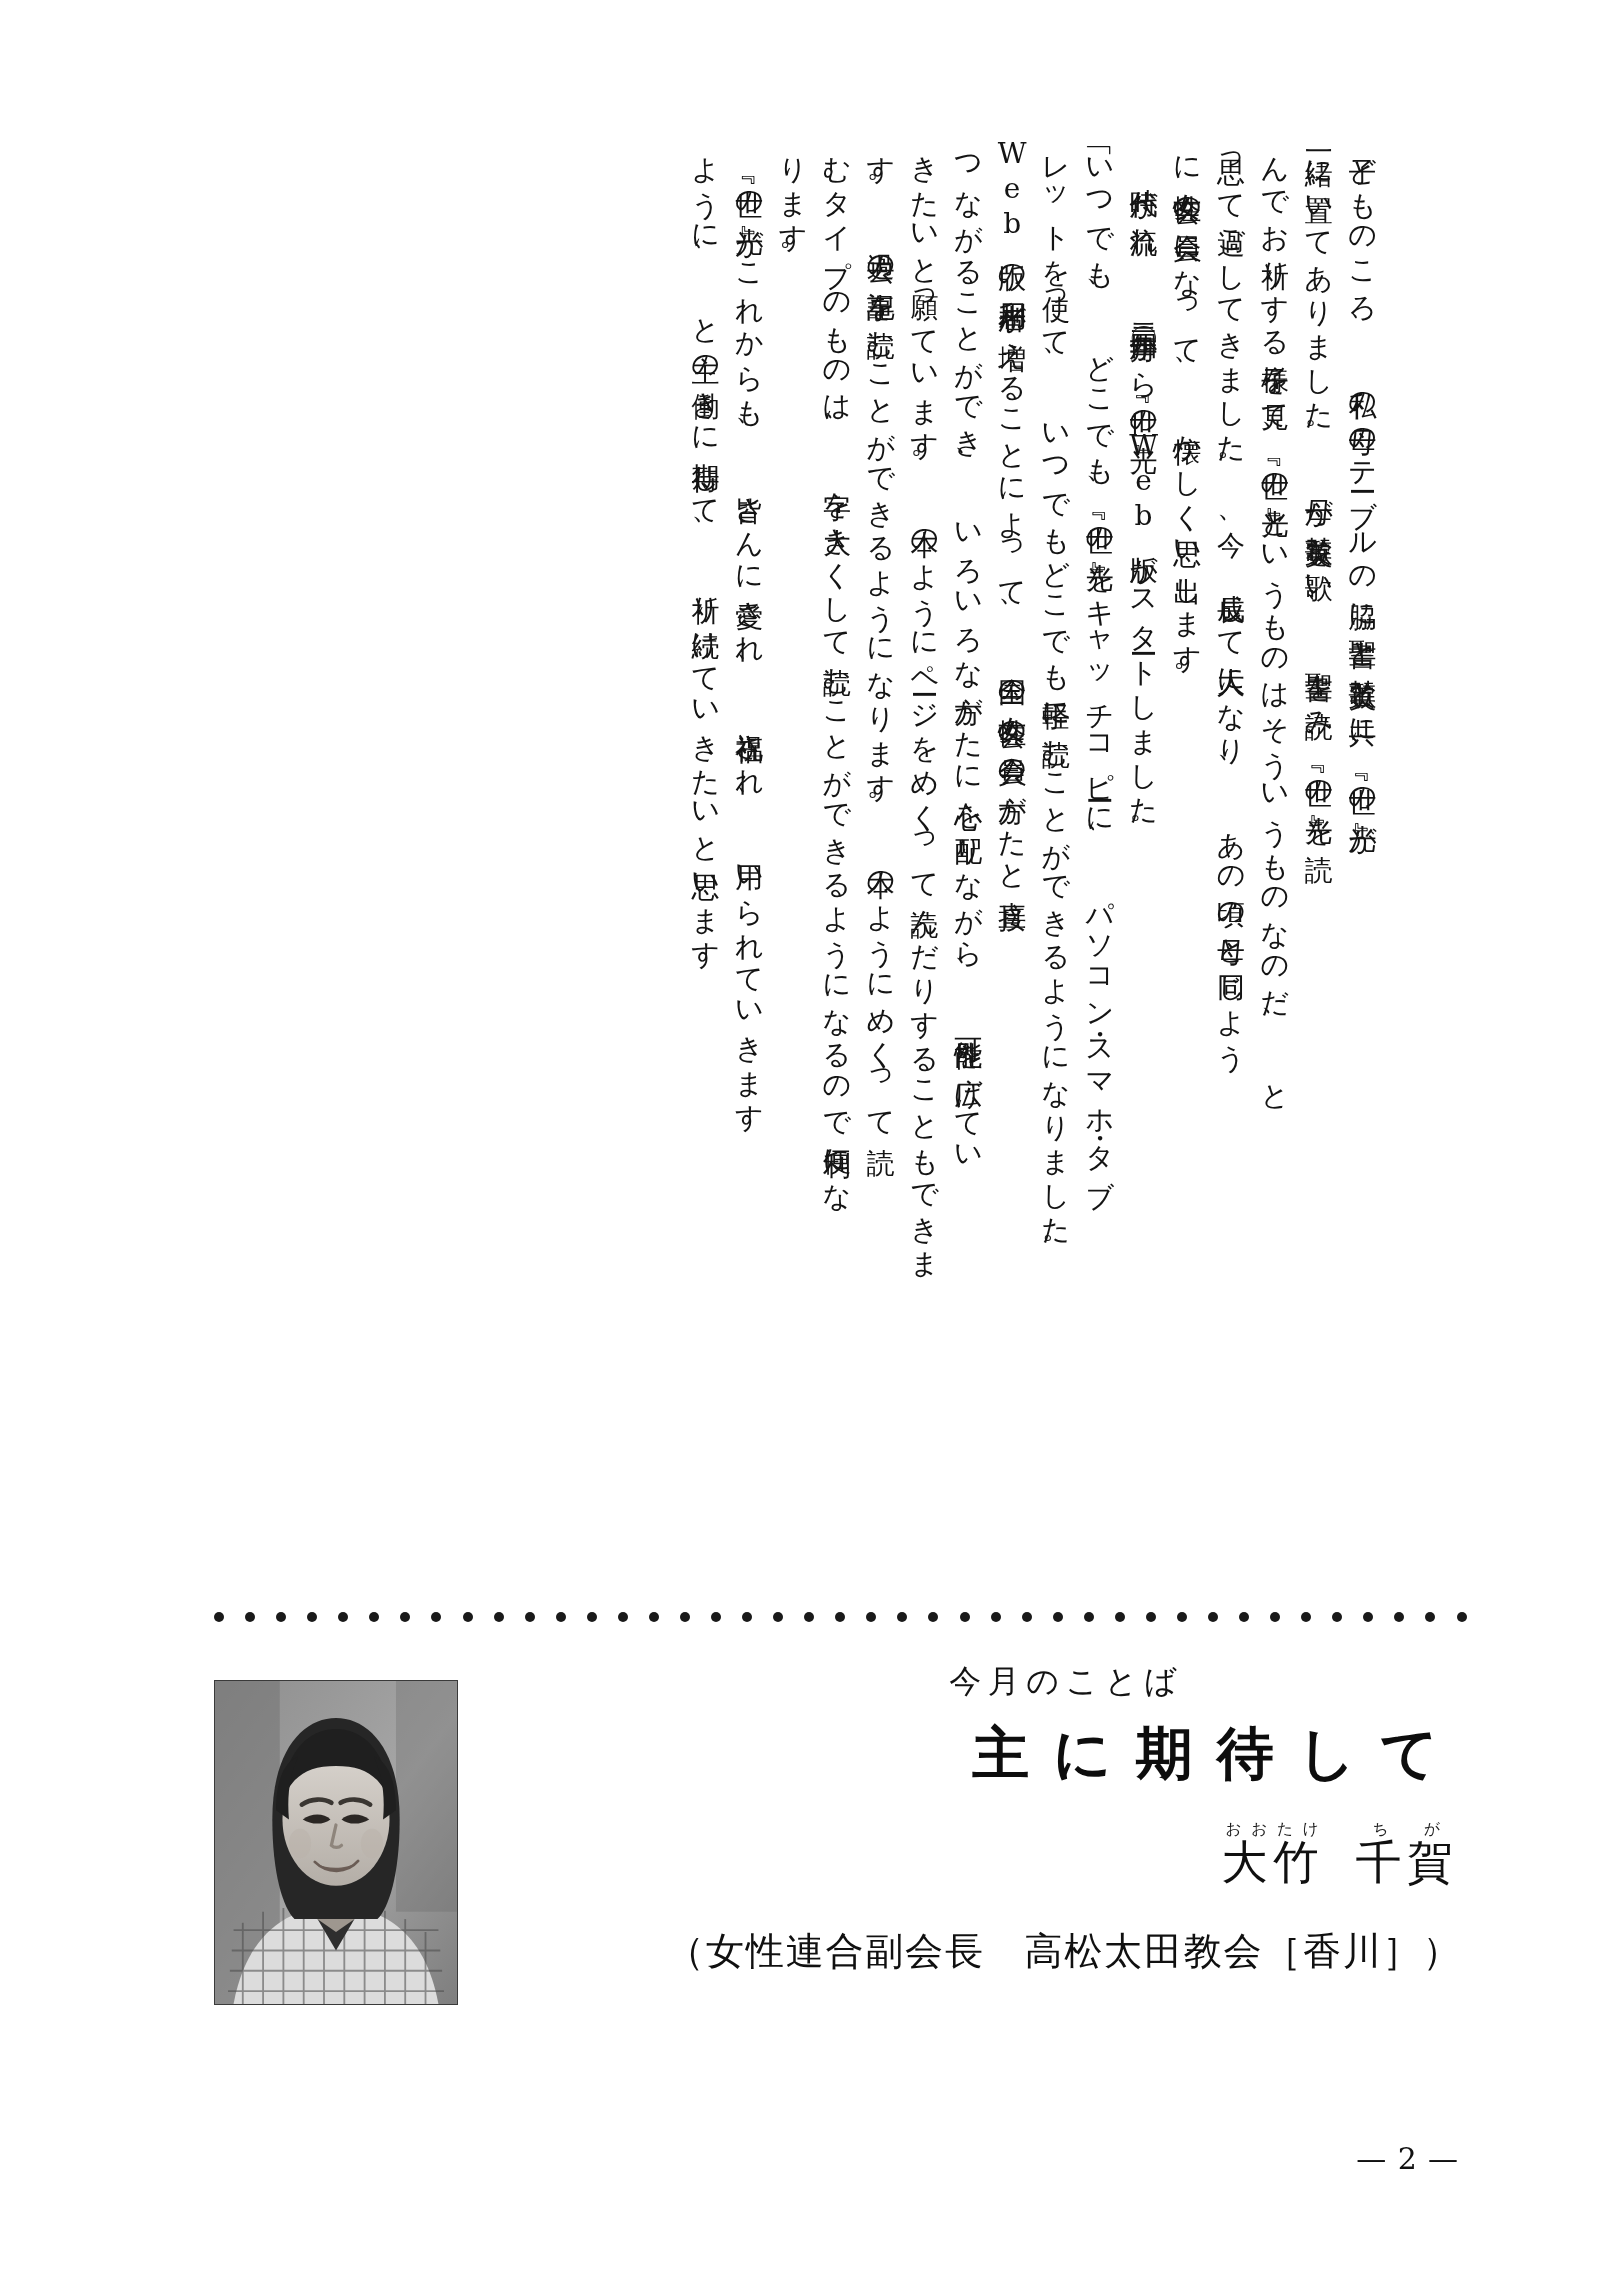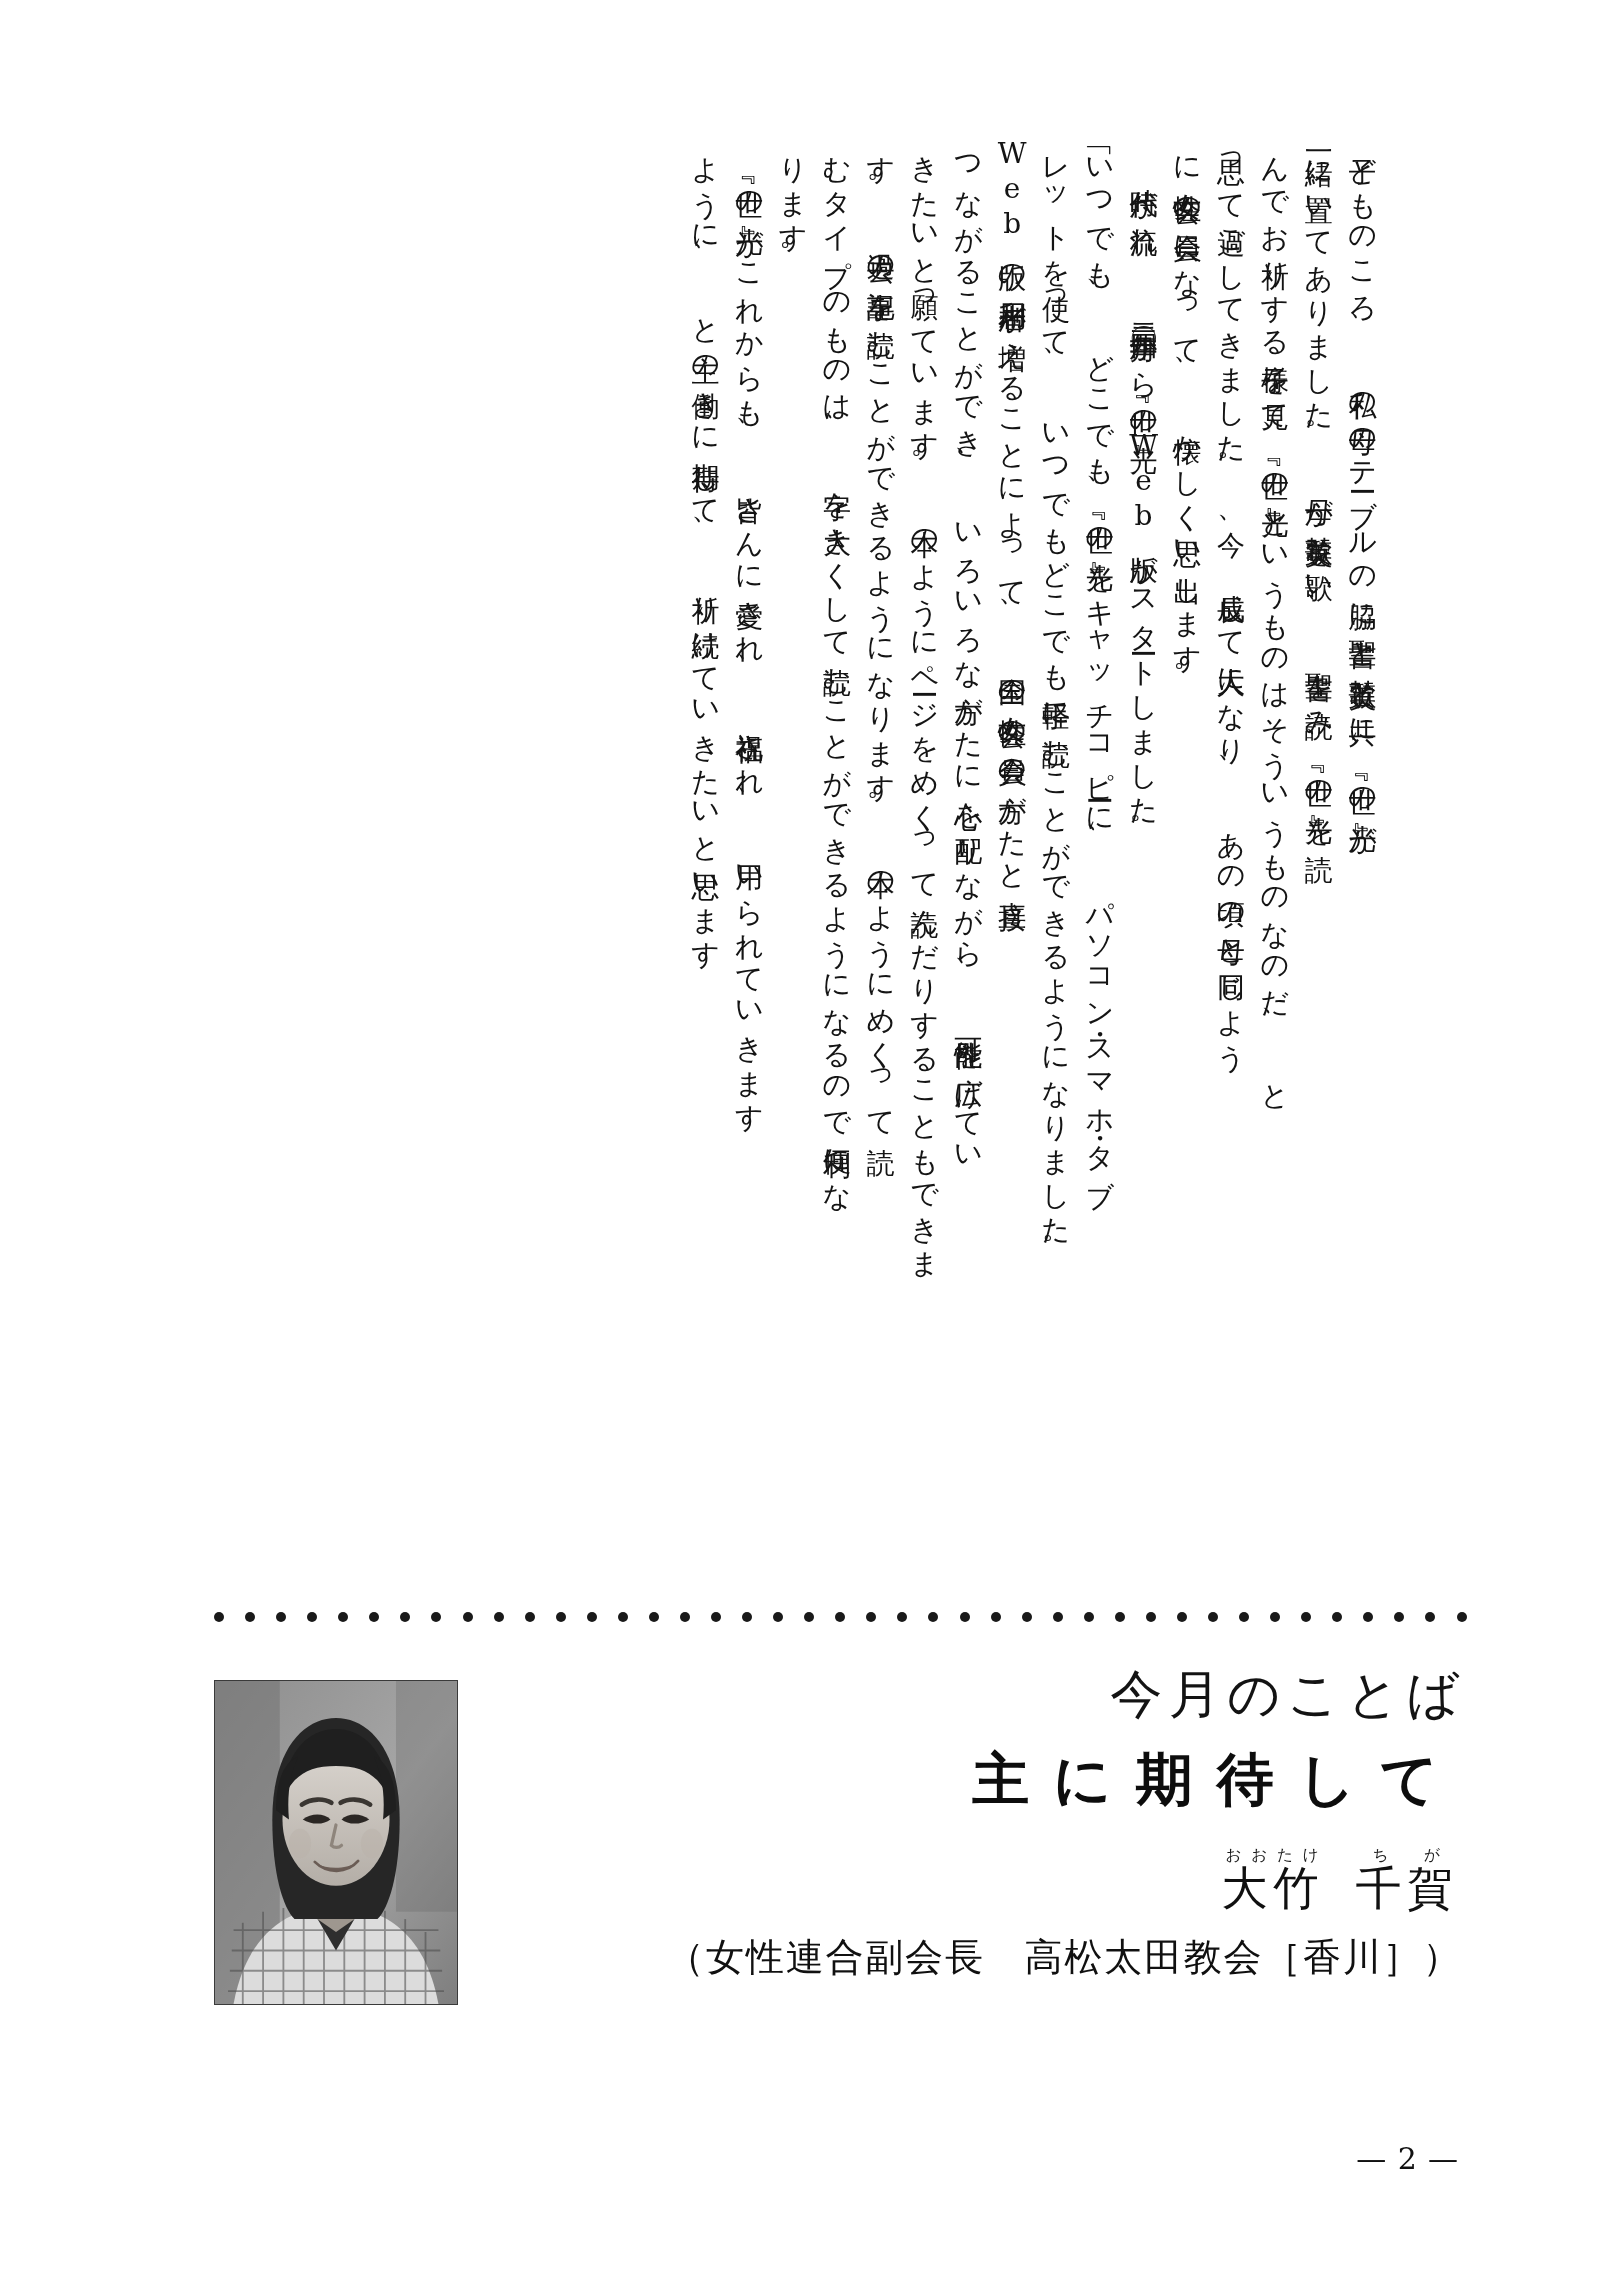--- a/index.html
+++ b/index.html
@@ -88,25 +88,26 @@
   .portrait svg { display: block; }
 
   .headings {
     position: absolute;
     right: 148px;
     top: 9.2px;
     text-align: right;
     font-family: "DejaVu Sans", "Liberation Sans", sans-serif;
   }
   .kotoba {
-    font-size: 52px;
+    font-size: 32px;
     letter-spacing: 6.5px;
     color: #131313;
     line-height: 1.3;
     font-family: "DejaVu Serif", "Liberation Serif", serif;
+    text-align: center;
   }
   .title-main {
     margin-top: 13px;
     font-size: 57px;
     letter-spacing: 24px;
     font-weight: 700;
     color: #0d0d0d;
     font-family: Liberation Sans, sans-serif;
     padding-right: 3.7px;
   }
@@ -136,21 +137,21 @@
     font-family: "DejaVu Serif", "Liberation Serif", serif;
   }
   .base-row {
     font-size: 46px;
     letter-spacing: 5.5px;
     color: #101010;
     font-family: Liberation Serif, serif;
   }
 
   .affiliation {
-    margin-top: 20px;
+    margin-top: 40px;
     font-size: 38px;
     letter-spacing: 1.8px;
     color: #101010;
     font-family: Liberation Mono, monospace;
     text-align: left;
     padding-right: 3.7px;
   }
 
   .pagenum {
     position: absolute;

